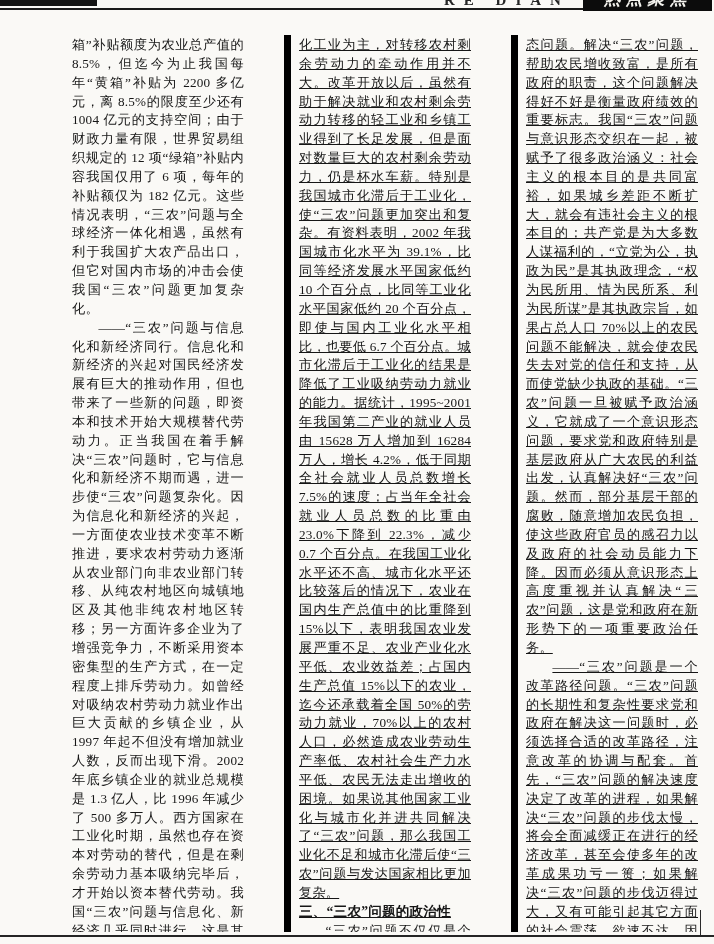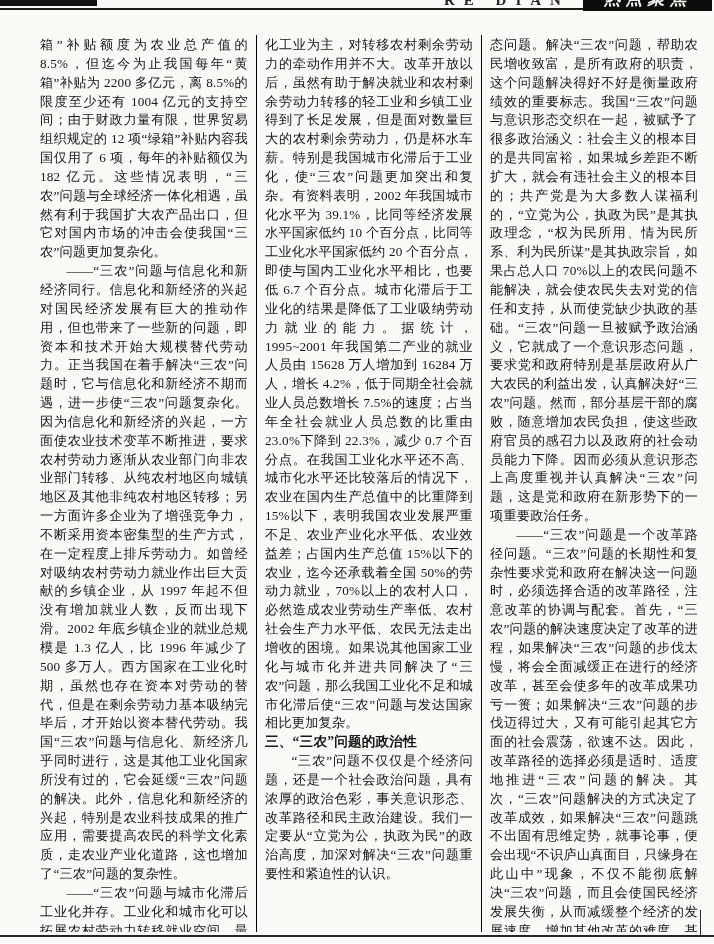--- a/index.html
+++ b/index.html
@@ -49,22 +49,23 @@
   }
   .col {
     flex:1 1 0;
     padding:1px 8px 0 8px;
     height:100%;
     overflow:hidden;
     text-align:justify;
     font-size:13.2px;
     line-height:18.85px;
     letter-spacing:0.2px;
+    margin-left:32px;
   }
-  .col + .col { border-left:1px solid #000000; }
+  .col + .col { border-left:7px solid #000000;text-decoration:underline; }
   .col p { margin:0; text-indent:0; }
   .col p.indent { text-indent:2em; }
   .col p.heading {
     font-weight:bold; text-indent:0;
     font-size:13.6px;
   }
 </style>
 </head>
 <body>
 

